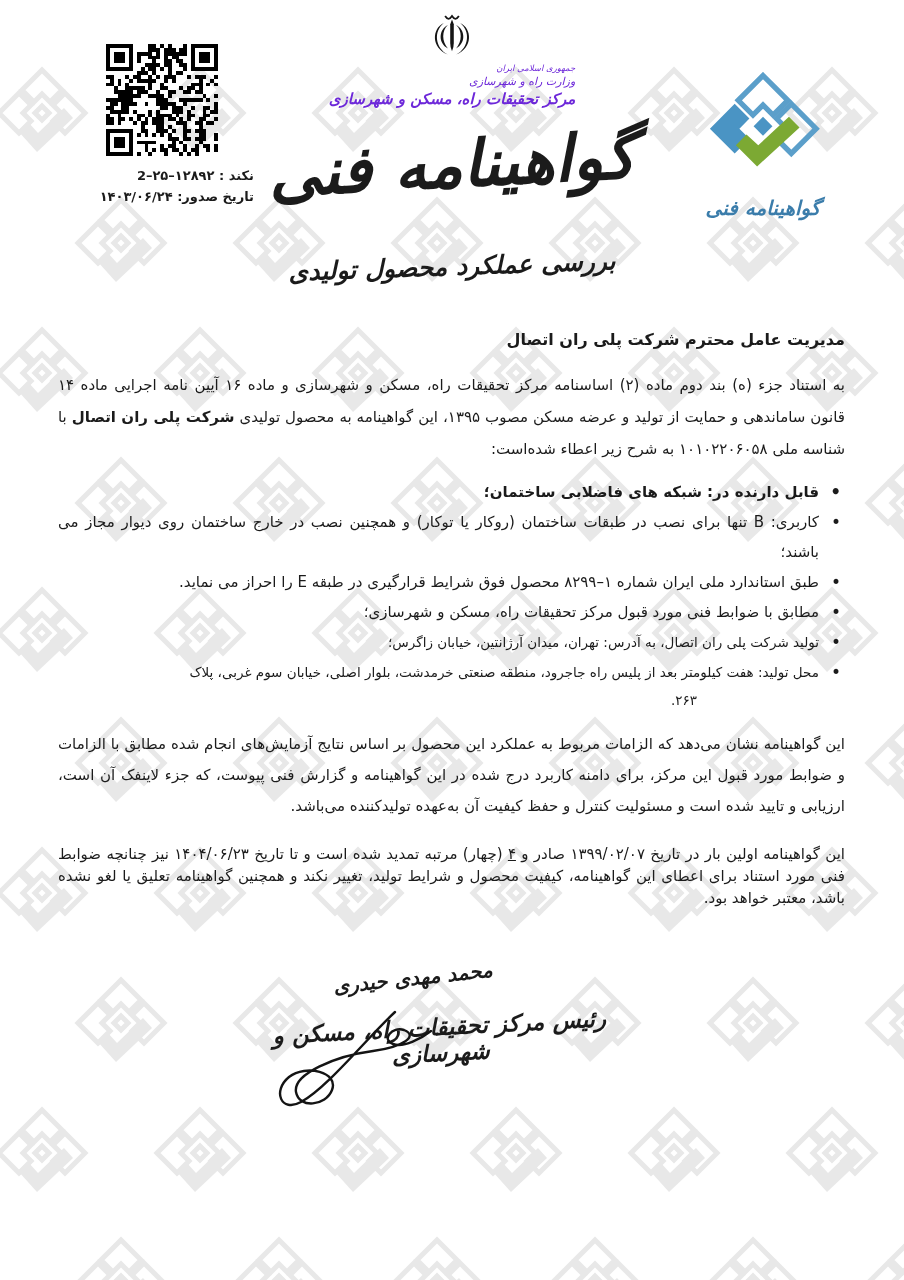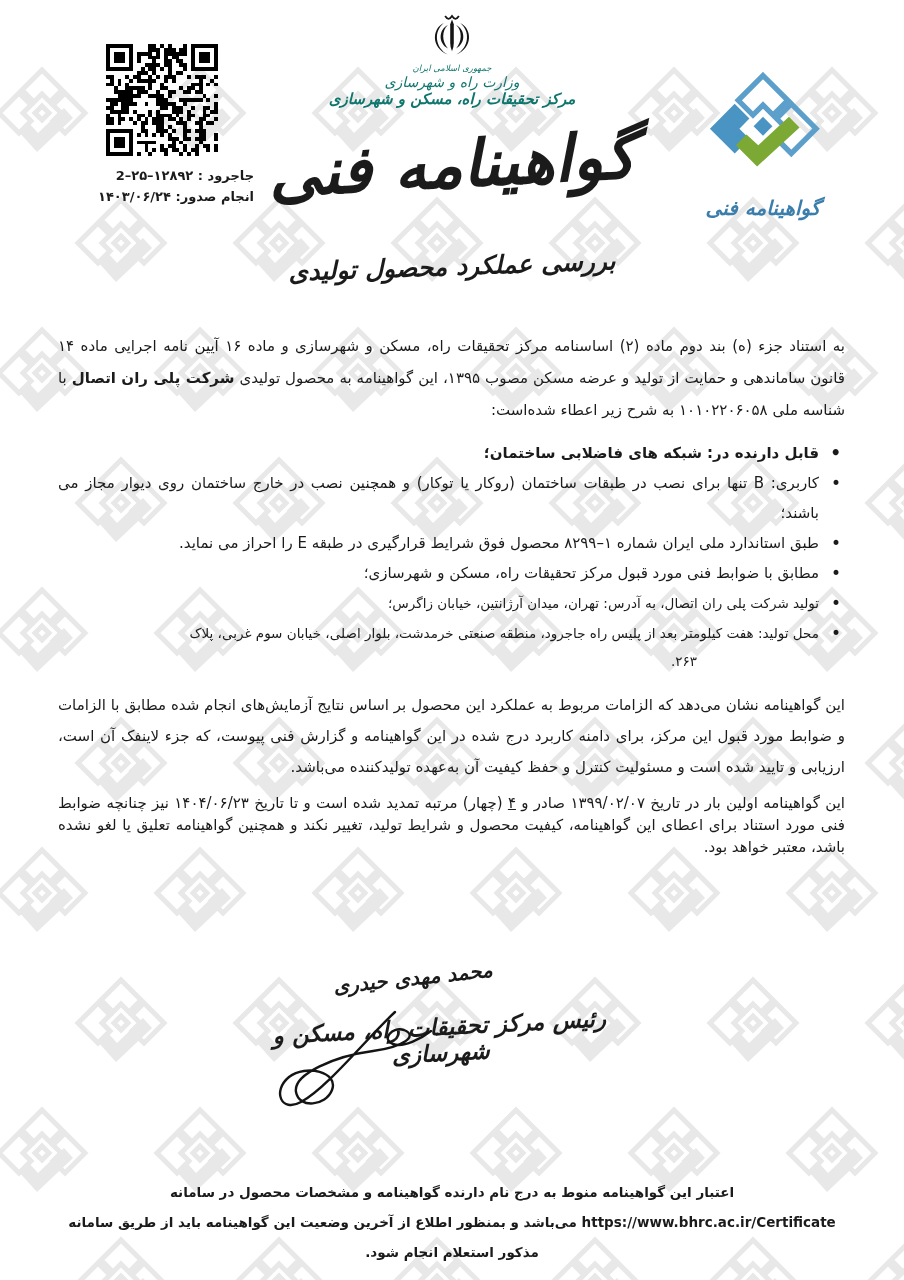--- a/index.html
+++ b/index.html
@@ -10,44 +10,44 @@
   }
   
   .wm-layer{position:absolute;inset:0;z-index:0;}
   .wm{position:absolute;width:100px;height:122px;}
   
   .qr{position:absolute;left:106px;top:44px;width:112px;height:112px;z-index:1;}
   .serial{position:absolute;left:36px;top:165px;width:218px;z-index:1;
     direction:rtl;text-align:right;font-weight:bold;font-size:13px;line-height:21px;}
   .emblem{position:absolute;left:0;right:0;top:10px;z-index:1;
     display:flex;flex-direction:column;align-items:center;pointer-events:none;}
-  .emblem-lines{direction:rtl;text-align:center;font-style:italic;color:#0f766e;}
+  .emblem-lines{direction:rtl;text-align:right;font-style:italic;color:#6d28d9;}
   .emblem-line1{font-size:8.5px;line-height:12px;}
-  .emblem-line2{font-size:14px;line-height:16px;}
+  .emblem-line2{font-size:11px;line-height:16px;}
   .emblem-line3{font-size:15px;line-height:19px;font-weight:bold;}
   .main-title{position:absolute;left:0;right:0;top:128px;z-index:1;
     direction:rtl;text-align:center;font-size:64px;font-weight:bold;font-style:italic;
     transform:rotate(-3deg);letter-spacing:2px;}
   .subtitle{position:absolute;left:0;right:0;top:252px;z-index:1;
     direction:rtl;text-align:center;font-size:25px;font-weight:bold;font-style:italic;
     transform:rotate(-2deg);}
   .brand{position:absolute;left:688px;top:72px;width:150px;z-index:1;text-align:center;}
   .brand-caption{margin-top:2px;font-size:20px;font-weight:bold;font-style:italic;color:#3b7dab;direction:rtl;}
   
   .main{position:absolute;left:58px;right:59px;top:330px;z-index:1;
     direction:rtl;text-align:justify;font-size:15px;}
   .addressee{font-weight:bold;font-size:16px;margin:0 0 20px;text-align:right;}
   .p1{line-height:32px;margin:0 0 12px;}
   ul.bullets{margin:0;padding:0;list-style:none;}
   ul.bullets li{position:relative;padding-right:26px;line-height:30px;}
   ul.bullets li::before{content:"•";position:absolute;right:4px;top:0;font-size:17px;}
   li.b-bold{font-weight:bold;}
   li.b-small{font-size:13.5px;line-height:29px;}
   .tail-line{text-align:right;padding-left:0;padding-right:122px;line-height:27px;}
-  .p2{line-height:31px;margin:15px 0 9px;}
+  .p2{line-height:31px;margin:15px 0 21px;}
   .p3{line-height:22px;margin:0;}
   .u{text-decoration:underline;}
   
   .sig-name{position:absolute;left:318px;top:966px;width:190px;z-index:2;
     direction:rtl;text-align:center;font-size:20px;font-weight:bold;font-style:italic;
     transform:rotate(-6deg);}
   .sig-title{position:absolute;left:222px;top:1014px;width:436px;z-index:2;
     direction:rtl;text-align:center;font-size:23px;font-weight:bold;font-style:italic;
     transform:rotate(-3deg);letter-spacing:1px;}
   .sig-scribble{position:absolute;left:243px;top:996px;width:212px;height:128px;z-index:3;}
@@ -576,22 +576,22 @@
         <rect x="22" y="0" width="7" height="7"></rect>
         <rect x="23" y="1" width="5" height="5" fill="#fff"></rect>
         <rect x="24" y="2" width="3" height="3"></rect>
         <rect x="0" y="22" width="7" height="7"></rect>
         <rect x="1" y="23" width="5" height="5" fill="#fff"></rect>
         <rect x="2" y="24" width="3" height="3"></rect>
       </g>
     </svg>
 
   <div class="serial">
-    <div><span>جاجرود :</span> <span>۱۲۸۹۲–۲۵–2</span></div>
-    <div><span>انجام صدور:</span> <span>۱۴۰۳/۰۶/۲۴</span></div>
+    <div><span>نکند :</span> <span>۱۲۸۹۲–۲۵–2</span></div>
+    <div><span>تاریخ صدور:</span> <span>۱۴۰۳/۰۶/۲۴</span></div>
   </div>
 
   <div class="emblem">
     <svg width="44" height="52" viewBox="0 0 64 72">
       <path d="M22 7 q5 8 10 0 q5 8 10 0" fill="none" stroke="#151515" stroke-width="2.6"></path>
       <path d="M32 12 L34.6 19 L34.6 46 Q34.6 53 32 58 Q29.4 53 29.4 46 L29.4 19 Z" fill="#151515"></path>
       <path d="M26 20 C17 28 17 44 26 54 C12 47 12 27 26 20 Z" fill="#151515"></path>
       <path d="M38 20 C47 28 47 44 38 54 C52 47 52 27 38 20 Z" fill="#151515"></path>
       <path d="M20 17 C5 29 7 53 26 63 C1 53 3 25 20 17 Z" fill="#151515"></path>
       <path d="M44 17 C59 29 57 53 38 63 C63 53 61 25 44 17 Z" fill="#151515"></path>
@@ -613,20 +613,21 @@
         <path d="M74 27 L95 48 L74 69 L61.5 56.5 L70 48 L61.5 39.5 Z"></path>
       </g>
       <path d="M26 27 L38.5 39.5 L30 48 L38.5 56.5 L26 69 L5 48 Z" fill="#4a94c4"></path>
       <path d="M50 38 L58 46 L50 54 L42 46 Z" fill="#4a94c4"></path>
       <path d="M27 62 L45 80 L81 47 L72 38 L46 62 L36 53 Z" fill="#7ca933"></path>
     </svg>
     <div class="brand-caption">گواهینامه فنی</div>
   </div>
 
   <div class="main">
+    <p class="addressee">مدیریت عامل محترم شرکت پلی ران اتصال</p>
 
     <p class="p1"><span>به استناد جزء (ه) بند دوم ماده (۲) اساسنامه مرکز تحقیقات راه، مسکن و شهرسازی و ماده ۱۶ آیین نامه اجرایی ماده ۱۴ قانون ساماندهی و حمایت از تولید و عرضه مسکن مصوب ۱۳۹۵، این گواهینامه به محصول تولیدی </span><b>شرکت پلی ران اتصال</b><span> با شناسه ملی ۱۰۱۰۲۲۰۶۰۵۸ به شرح زیر اعطاء شده‌است:</span></p>
 
     <ul class="bullets">
       <li class="b-bold">قابل دارنده در: شبکه های فاضلابی ساختمان؛</li>
       <li>کاربری: B تنها برای نصب در طبقات ساختمان (روکار یا توکار) و همچنین نصب در خارج ساختمان روی دیوار مجاز می باشند؛</li>
       <li>طبق استاندارد ملی ایران شماره ۱–۸۲۹۹ محصول فوق شرایط قرارگیری در طبقه E را احراز می نماید.</li>
       <li>مطابق با ضوابط فنی مورد قبول مرکز تحقیقات راه، مسکن و شهرسازی؛</li>
       <li class="b-small">تولید شرکت پلی ران اتصال، به آدرس: تهران، میدان آرژانتین، خیابان زاگرس؛</li>
       <li class="b-small">
@@ -639,15 +640,14 @@
 
     <p class="p3"><span>این گواهینامه اولین بار در تاریخ ۱۳۹۹/۰۲/۰۷ صادر و </span><span class="u">۴</span><span> (چهار) مرتبه تمدید شده است و تا تاریخ ۱۴۰۴/۰۶/۲۳ نیز چنانچه ضوابط فنی مورد استناد برای اعطای این گواهینامه، کیفیت محصول و شرایط تولید، تغییر نکند و همچنین گواهینامه تعلیق یا لغو نشده باشد، معتبر خواهد بود.</span></p>
   </div>
 
   <div class="sig-name">محمد مهدی حیدری</div>
   <div class="sig-title">رئیس مرکز تحقیقات راه، مسکن و شهرسازی</div>
   <svg class="sig-scribble" viewBox="0 0 212 128">
     <path d="M152 16 C124 42 84 92 58 106 C38 117 29 95 46 81 C63 68 96 76 89 94 C83 110 56 113 53 96 C50 78 92 60 130 55 C160 51 176 40 161 34 C149 30 138 44 150 48 C161 52 179 42 188 35" fill="none" stroke="#141414" stroke-width="2.4" stroke-linecap="round"></path>
   </svg>
 
-  <div class="footer">اعتبار این گواهینامه منوط به درج نام دارنده گواهینامه و مشخصات محصول در سامانه https://www.bhrc.ac.ir/Certificate می‌باشد و بمنظور اطلاع از آخرین وضعیت این گواهینامه باید از طریق سامانه مذکور استعلام انجام شود.</div>
 
 </div>
 
 </body></html>

